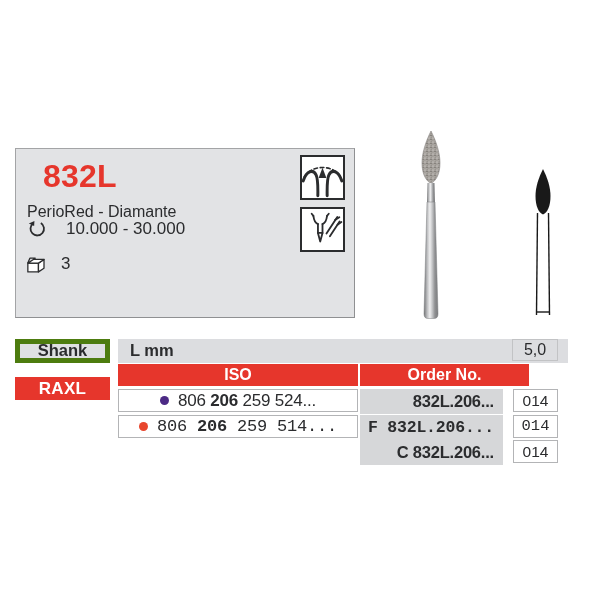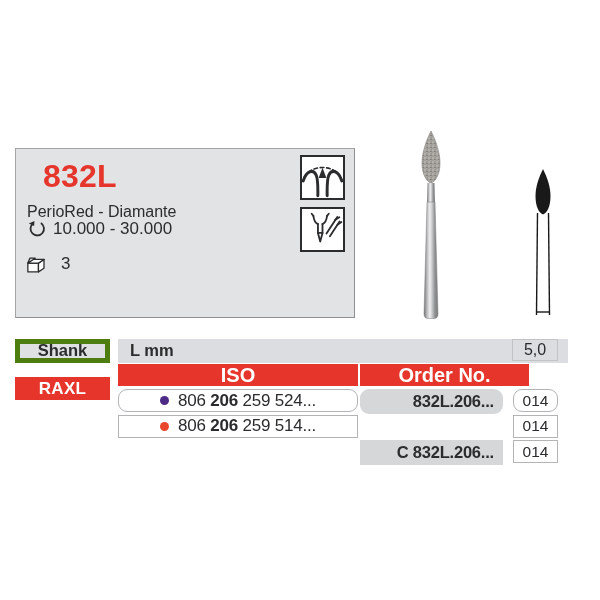--- a/index.html
+++ b/index.html
@@ -5,55 +5,55 @@
   html,body{margin:0;padding:0;background:#fff;}
   .canvas{position:relative;width:600px;height:600px;background:#ffffff;overflow:hidden;
           font-family:"Liberation Sans", sans-serif;color:#2b2c2e;}
   .abs{position:absolute;box-sizing:border-box;}
 
   
   .info-box{left:15px;top:148px;width:340px;height:170px;background:#e2e3e5;
             border:1px solid #a3a4a6;border-bottom-color:#8f9092;border-right-color:#8f9092;}
   .code{position:absolute;left:11px;top:9px;font-size:32px;font-weight:bold;letter-spacing:.2px;margin-left:16px;}
   .subtitle{position:absolute;left:11px;top:54px;font-size:16px;}
-  .speed-row{position:absolute;left:11px;top:70px;display:flex;align-items:center;gap:7px;font-size:17px;}
+  .speed-row{position:absolute;left:11px;top:70px;display:flex;align-items:center;gap:20px;font-size:17px;}
   .pack-row{position:absolute;left:10px;top:105px;display:flex;align-items:center;gap:11px;font-size:17px;}
   .icon-wrap{display:inline-flex;align-items:center;justify-content:center;}
   .app-icon{position:absolute;width:41px;height:41px;background:#fff;border:2px solid #2b2c2e;}
   .app-icon svg{width:100%;height:100%;display:block;}
   .app-icon.one{right:9px;top:6px;}
   .app-icon.two{right:9px;top:58px;}
 
   
   .bur-photo{left:400px;top:129px;width:60px;height:192px;}
   .bur-outline{left:518px;top:168px;width:50px;height:152px;}
   .bur-photo svg,.bur-outline svg{display:block;width:100%;height:100%;}
 
   
   .gray-band{background:#dcdde0;}
   .shank-h{left:15px;top:339px;width:95px;height:23.5px;background:#dfe0e2;border:5px solid #4d7c0f;
            display:flex;align-items:center;justify-content:center;font-weight:bold;font-size:16.5px;}
   .lmm-band{left:118px;top:339px;width:450px;height:23.5px;display:flex;align-items:center;
             padding-left:12px;font-weight:bold;font-size:16.5px;}
   .len-val{left:512px;top:339px;width:46px;height:22px;background:#dcdde0;border:1px solid #c2c3c5;
            display:flex;align-items:center;justify-content:center;font-size:16px;}
-  .red-h{top:364px;height:22px;color:#fff;font-weight:bold;font-size:20px;
+  .red-h{top:364px;height:22px;color:#fff;font-weight:bold;font-size:16px;
          display:flex;align-items:center;justify-content:center;}
   .iso-h{left:118px;width:240px;}
   .order-h{left:360px;width:169px;}
   .raxl{left:15px;top:377px;width:95px;height:23px;color:#fff;font-weight:bold;font-size:17px;
         display:flex;align-items:center;justify-content:center;letter-spacing:.3px;}
   .iso-cell{left:118px;width:240px;height:23px;background:#fff;border:1px solid #b3b4b6;
             display:flex;align-items:center;justify-content:center;font-size:17px;letter-spacing:-0.2px;}
   .order-cell{left:360px;width:143px;height:25px;background:#d6d7d9;
               display:flex;align-items:center;justify-content:flex-end;padding-right:9px;
               font-weight:bold;font-size:16.5px;letter-spacing:-0.2px;}
   .size-cell{left:513px;width:45px;height:23px;background:#fff;border:1px solid #b3b4b6;
              display:flex;align-items:center;justify-content:center;font-size:15.5px;}
-  .r1{top:389px;border-radius:9px;} .r2{top:414.5px;} .r3{top:440px;}
+  .r1{top:389px;} .r2{top:414.5px;font-family:Liberation Mono, monospace;} .r3{top:440px;}
   .dot{width:9px;height:9px;border-radius:50%;display:inline-block;margin-right:9px;flex:0 0 auto;}
 </style>
 </head>
 <body>
 
 <div class="canvas">
 
   <section class="abs info-box">
     <div class="code" style="color:#e6362c">832L</div>
     <div class="subtitle">PerioRed - Diamante</div>
@@ -161,18 +161,19 @@
     <span class="dot" style="background: rgb(76, 42, 133);"></span>
     <span><span>806 </span><b>206</b><span> 259 524...</span></span>
   </div>
   <div class="abs order-cell r1">832L.206...</div>
   <div class="abs size-cell r1">014</div>
 
   <div class="abs iso-cell r2">
     <span class="dot" style="background: rgb(232, 70, 45);"></span>
     <span><span>806 </span><b>206</b><span> 259 514...</span></span>
   </div>
+  <div class="abs order-cell r2">F 832L.206...</div>
   <div class="abs size-cell r2">014</div>
 
   <div class="abs order-cell r3">C 832L.206...</div>
   <div class="abs size-cell r3">014</div>
 
 </div>
 
 </body></html>

